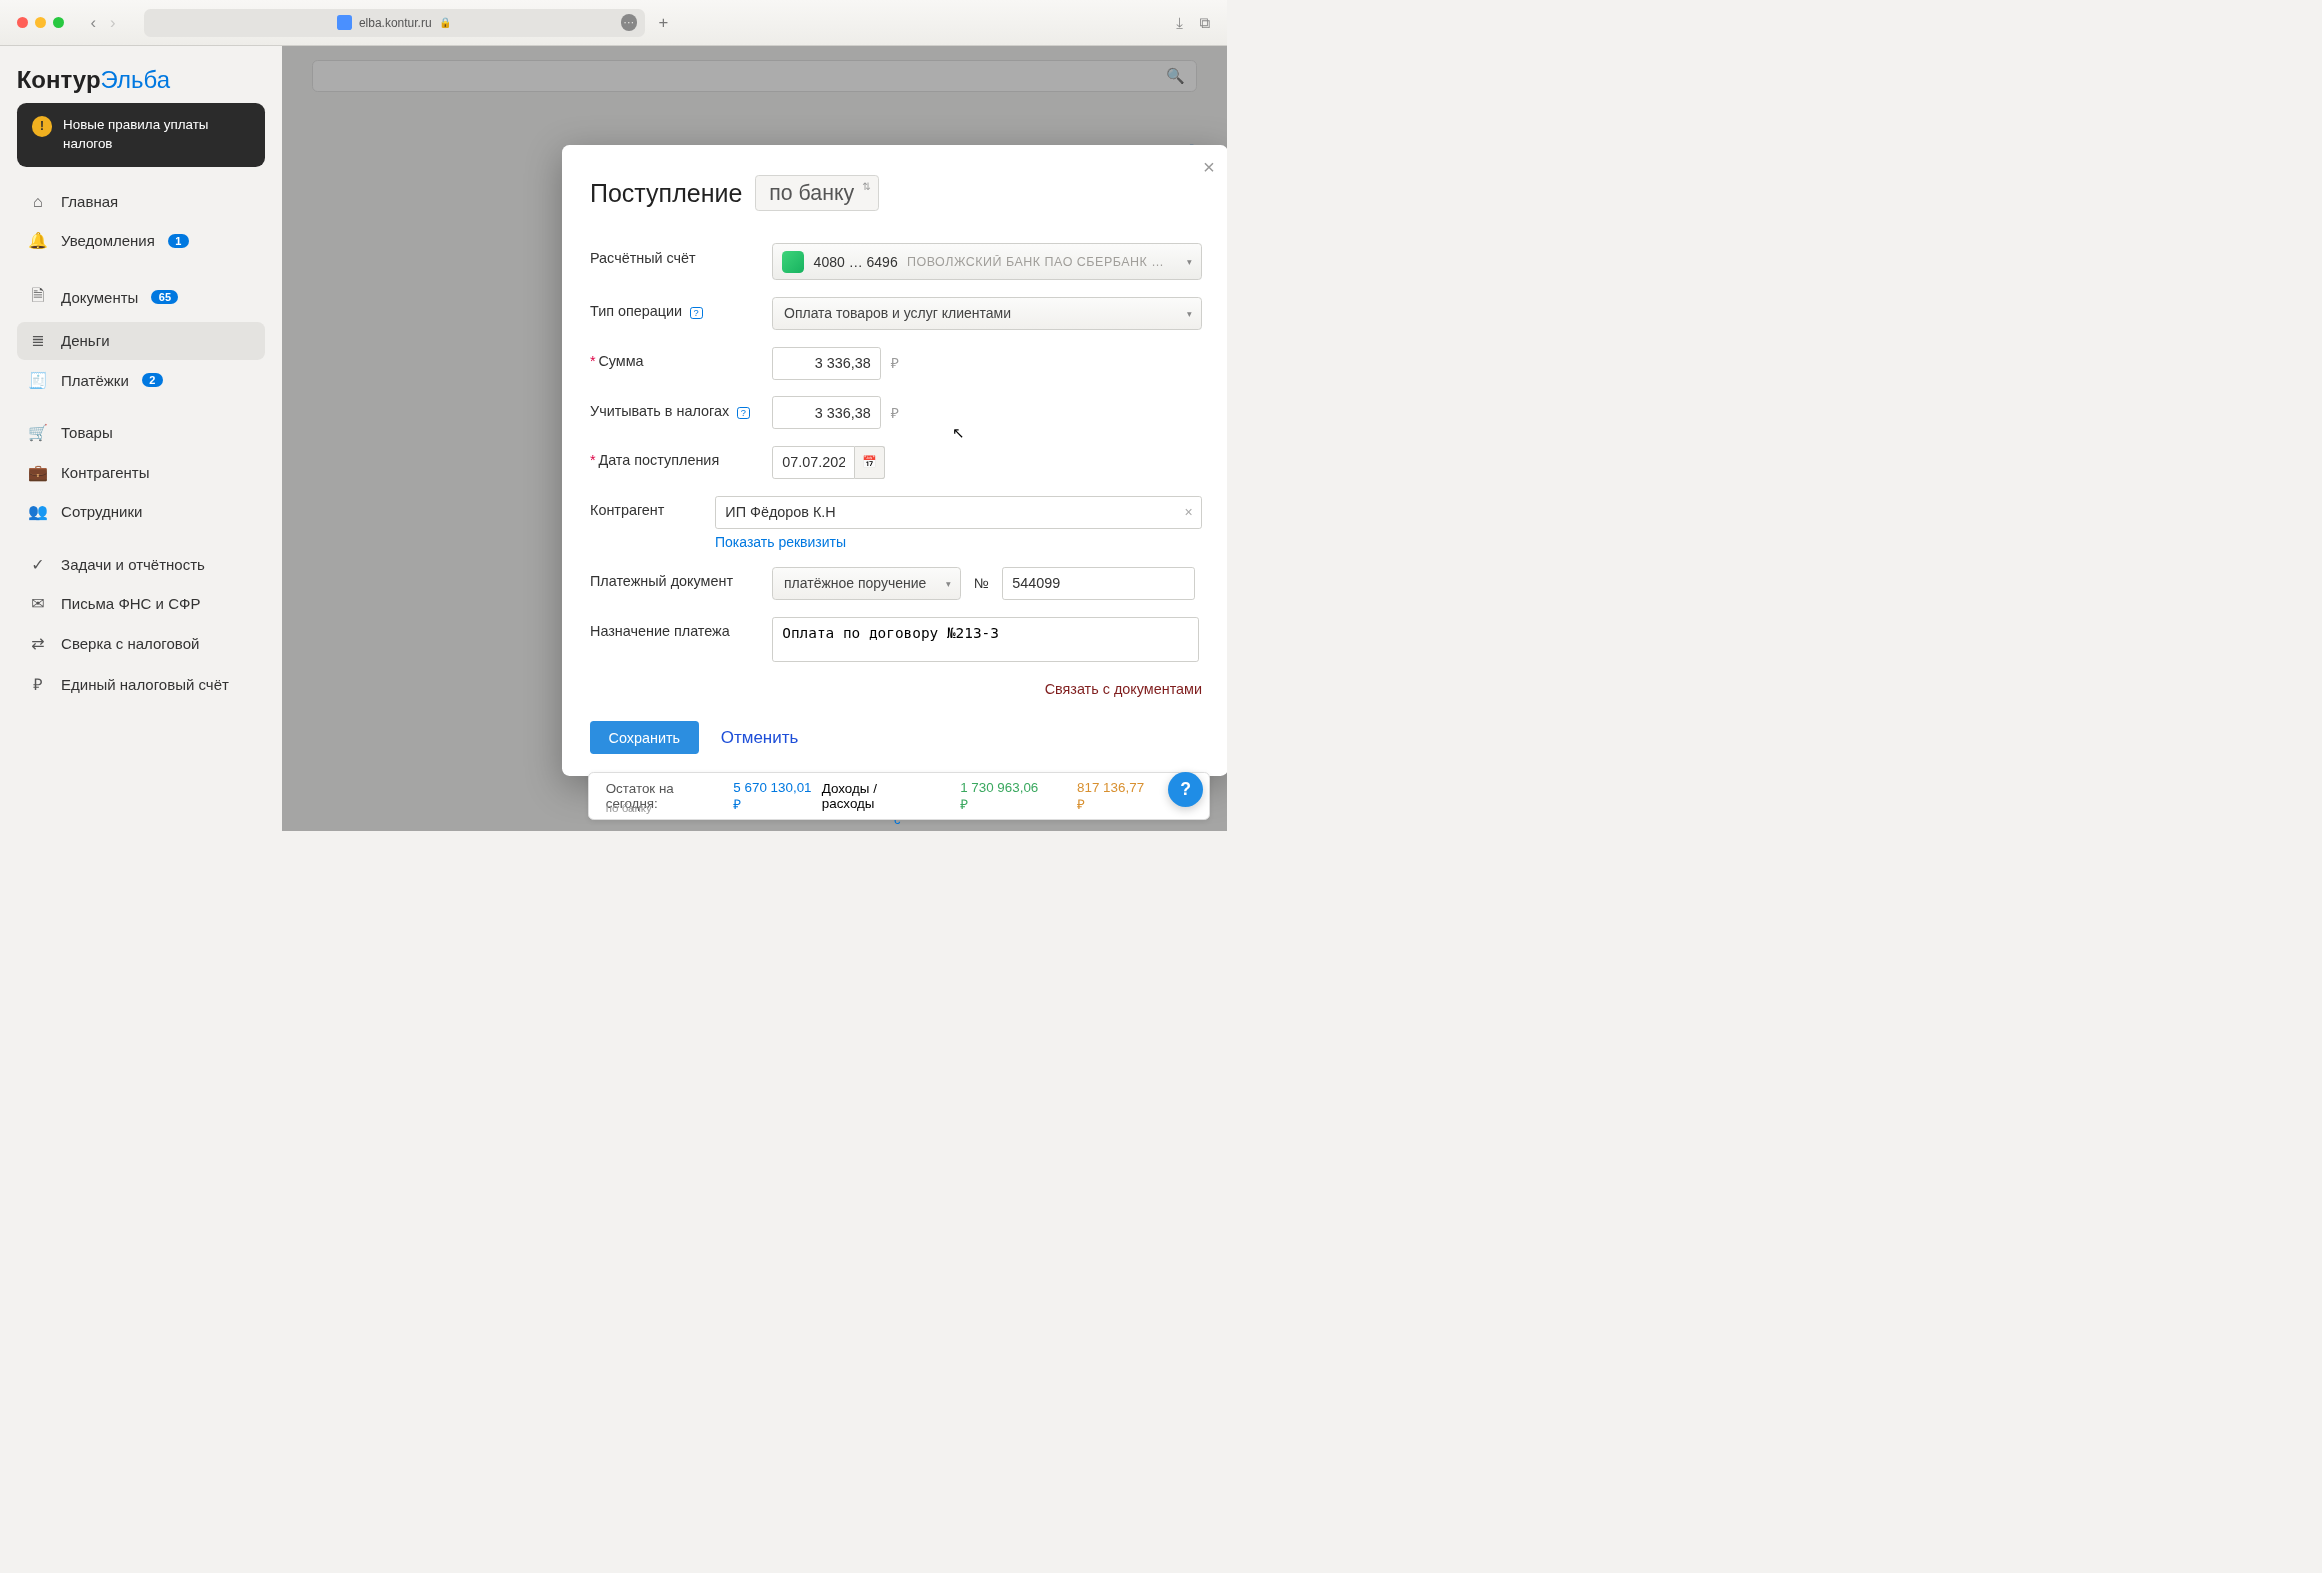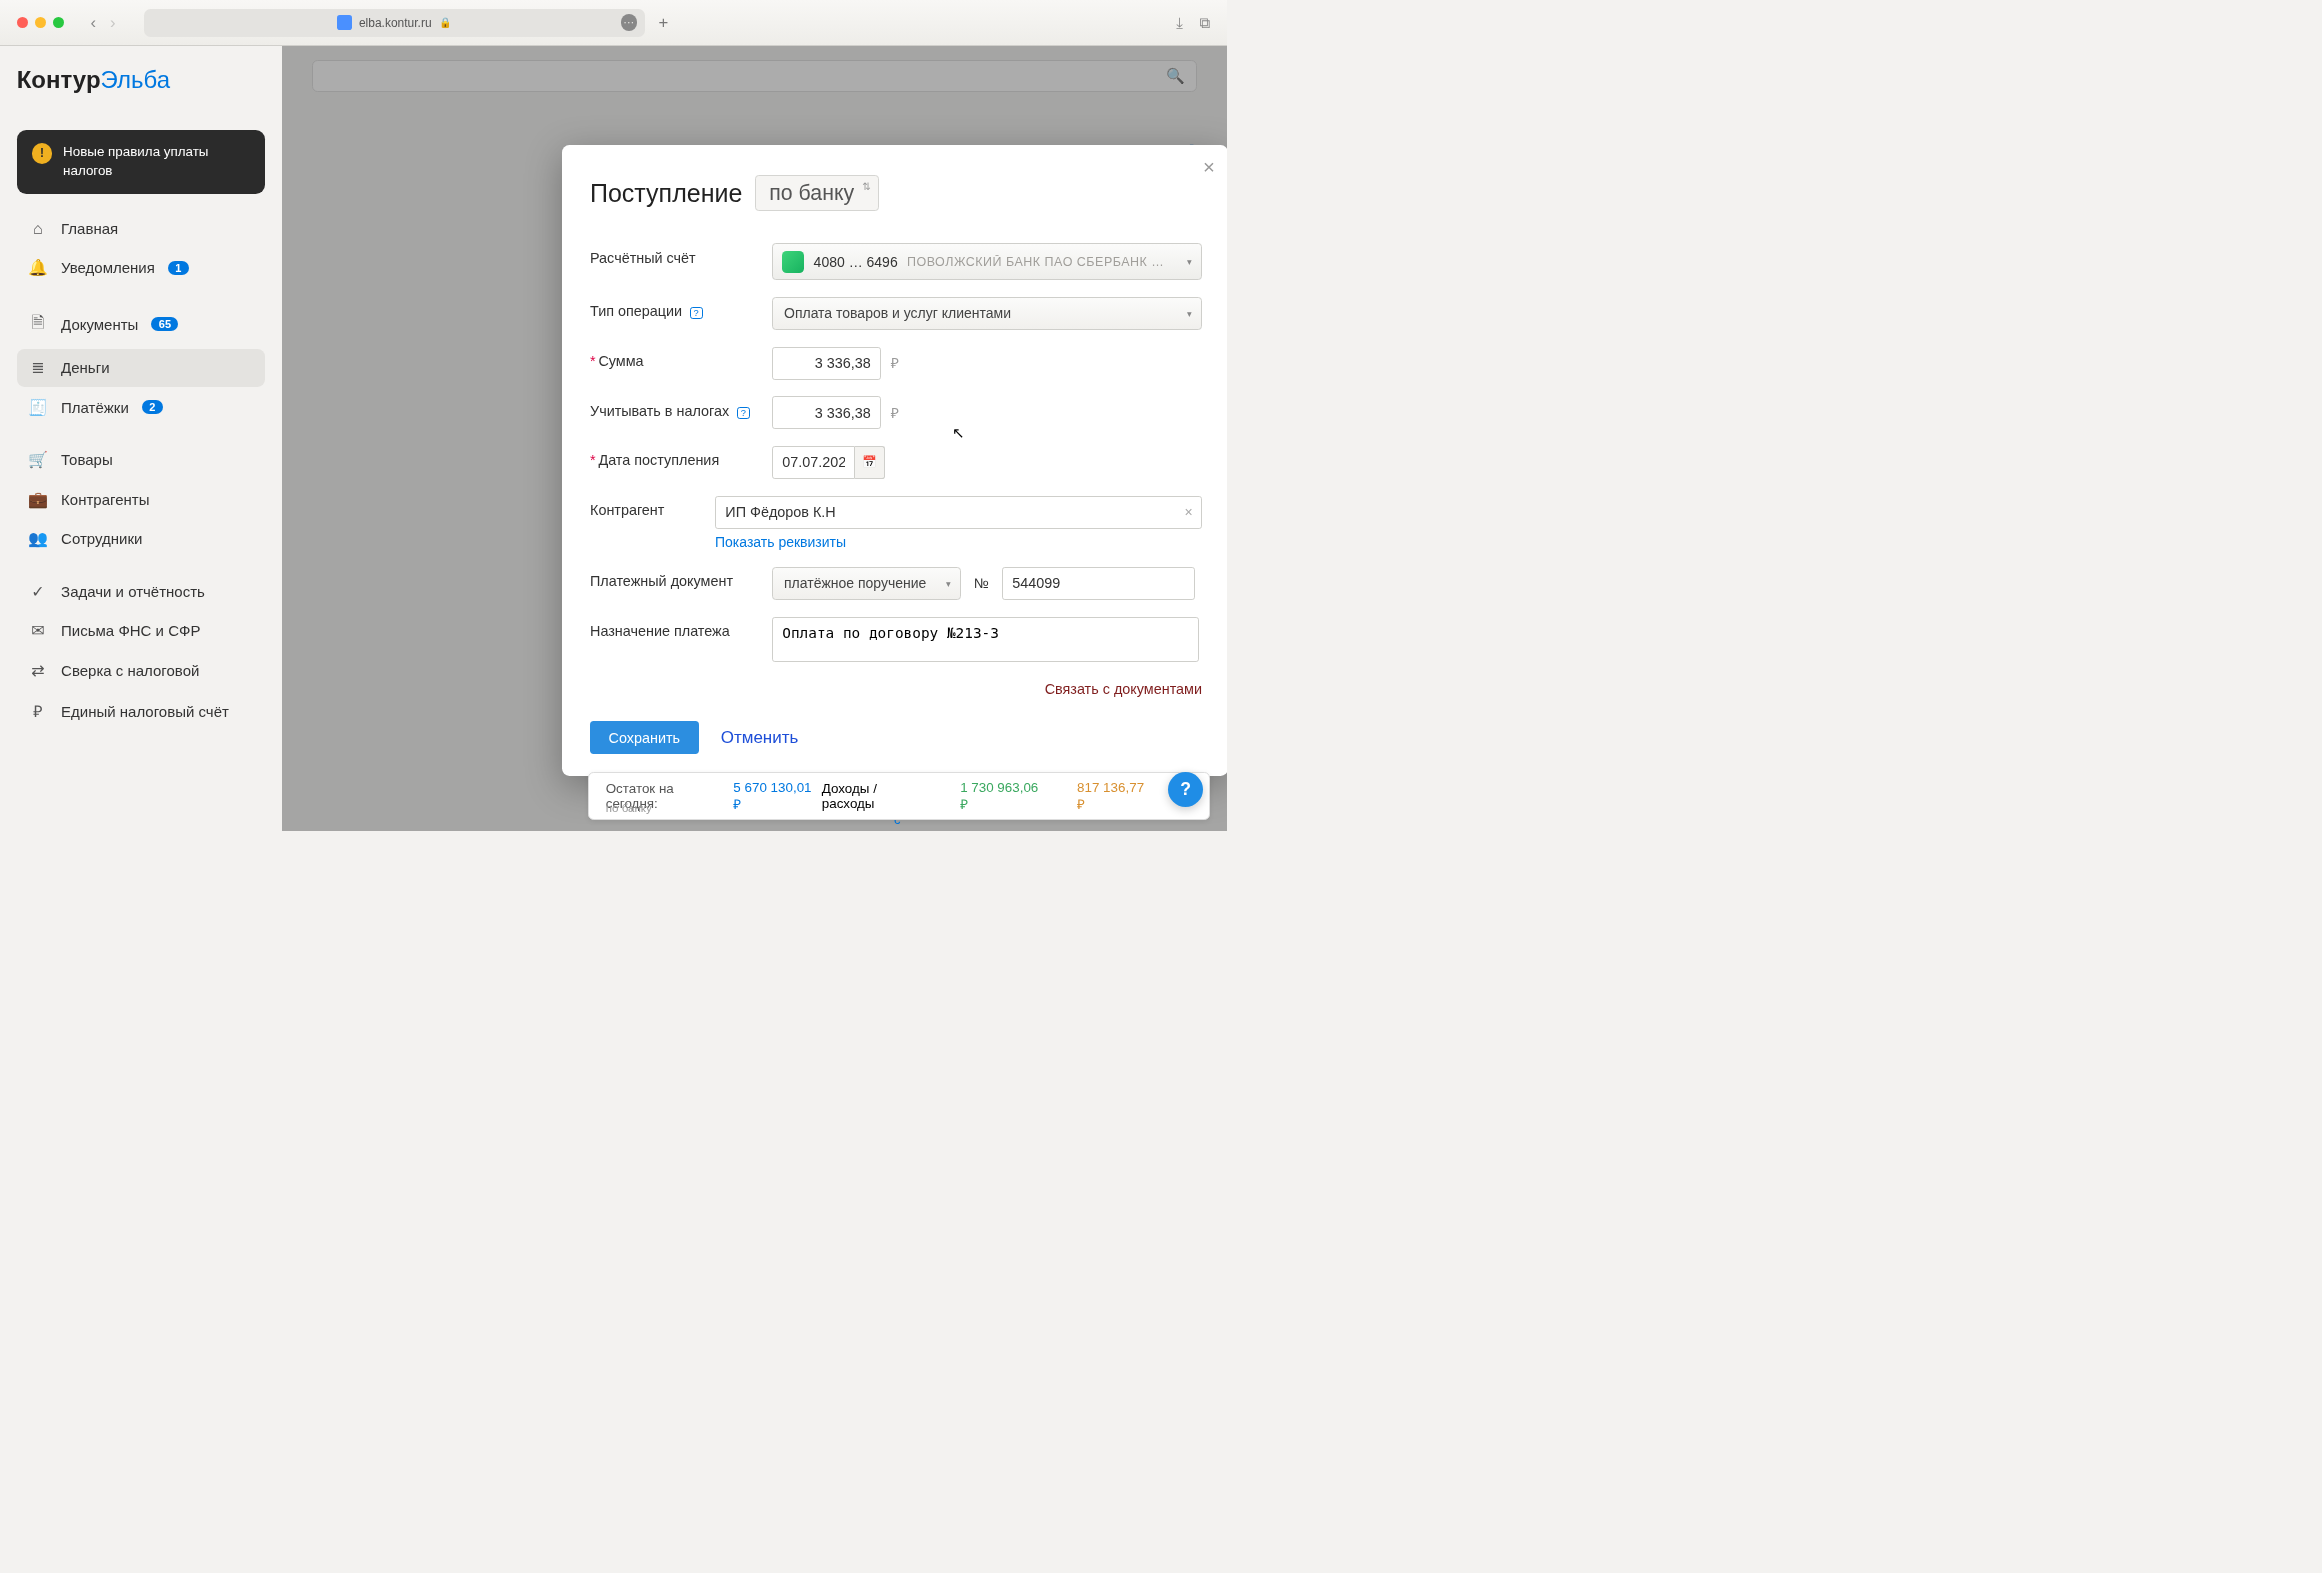--- a/index.html
+++ b/index.html
@@ -14,21 +14,21 @@
 .url-bar { flex: 0 0 501px; margin-left: 28px; height: 28px; background: #e4e3e0; border-radius: 6.5px; display: flex; align-items: center; justify-content: center; gap: 7.4px; font-size: 12px; color: #555; position: relative; }
 .url-bar .favicon { width: 15px; height: 15px; background: #4a90ff; border-radius: 2.8px; }
 .url-bar .lock { color: #999; font-size: 10.2px; }
 .url-bar .reader { position: absolute; right: 7.4px; width: 16.7px; height: 16.7px; background: #888; border-radius: 50%; color: #e4e3e0; font-size: 11px; display: flex; align-items: center; justify-content: center; }
 .browser-right { margin-left: auto; display: flex; gap: 16.7px; color: #888; font-size: 15px; }
 .new-tab { margin-left: 14px; color: #777; font-size: 16.7px; }
 
 
 .app-container { display: flex; height: calc(100% - 46px); }
 .sidebar { width: 282px; background: #f3f2f0; padding: 20.4px 16.7px; }
-.logo { font-size: 24px; font-weight: 600; color: #222; margin-bottom: 36px; }
+.logo { font-size: 24px; font-weight: 600; color: #222; margin-bottom: 9px; }
 .logo .elba { font-weight: 400; color: #0078e0; }
 .alert-box { background: #2b2b2b; color: #fff; border-radius: 9.3px; padding: 13px 15px; display: flex; gap: 11px; font-size: 13.4px; line-height: 1.4; margin-bottom: 16.7px; }
 .alert-box .warn-icon { width: 20.4px; height: 20.4px; border-radius: 50%; background: #f0b020; flex-shrink: 0; display: flex; align-items: center; justify-content: center; color: #2b2b2b; font-weight: bold; font-size: 12px; }
 .nav-item { display: flex; align-items: center; gap: 13px; padding: 9.3px 11px; border-radius: 7.4px; font-size: 15px; color: #333; cursor: pointer; margin-bottom: 1.9px; }
 .nav-item.active { background: #e4e3e0; }
 .nav-item .icon { width: 20.4px; text-align: center; color: #555; font-size: 16px; }
 .nav-item .badge { background: #0078e0; color: #fff; border-radius: 9.3px; padding: 0.9px 7.4px; font-size: 11px; font-weight: 600; }
 .nav-gap { height: 13px; }
 
 

